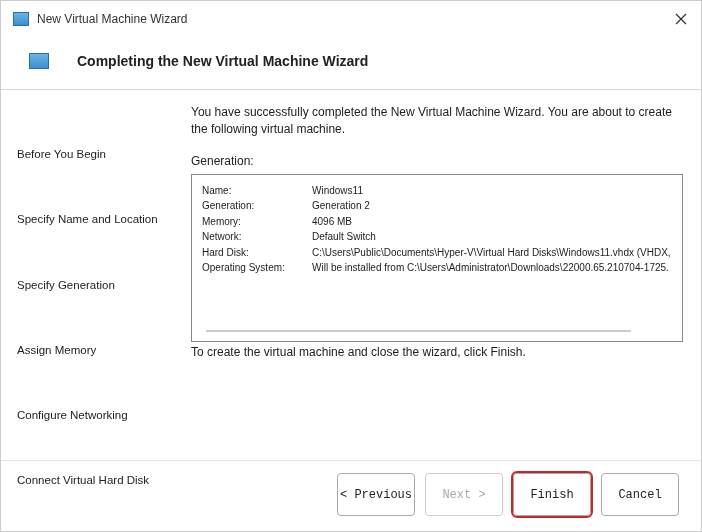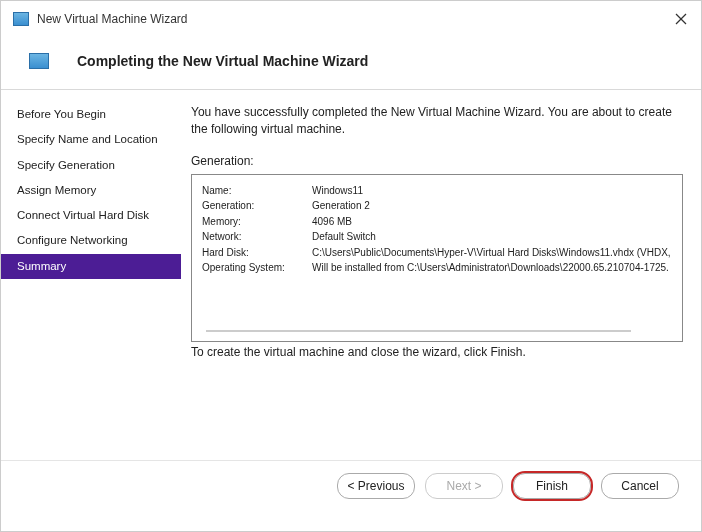--- a/index.html
+++ b/index.html
@@ -58,20 +58,21 @@
     .sidebar {
       width: 180px;
       padding: 12px 0 0 0;
     }
     .side-item {
       padding: 4px 8px 4px 16px;
       font-size: 11.5px;
       color: #222;
       cursor: pointer;
       line-height: 1.5;
+      margin-top: 40px;
     }
     .side-item.indent { padding-left: 32px; }
     .side-item.active {
       background: #4c1d95;
       color: #fff;
     }
     .content {
       flex: 1;
       padding: 14px 18px 10px 10px;
       font-size: 12px;
@@ -109,28 +110,29 @@
     .outro { margin-top: 3px; font-size: 12px; }
     .footer {
       display: flex;
       justify-content: flex-end;
       gap: 10px;
       padding: 12px 22px;
       border-top: 1px solid #e5e5e5;
     }
     .btn {
       min-width: 78px;
-      height: 26px;
+      height: 43px;
       background: #fff;
       border: 1px solid #aaa;
-      border-radius: 12px;
+      border-radius: 4px;
       font-size: 12px;
       cursor: pointer;
       display: flex; align-items: center; justify-content: center;
       color: #222;
+      font-family: Liberation Mono, monospace;
     }
     .btn.disabled {
       color: #aaa;
       border-color: #ccc;
       cursor: default;
     }
     .btn.highlight {
       outline: 2px solid #c62828;
       outline-offset: 0px;
     }
@@ -155,22 +157,22 @@
 </div>
 
 <hr class="divider">
 
 <div class="body">
   <div class="sidebar" id="sidebar">
       <div class="side-item">Before You Begin</div>
       <div class="side-item">Specify Name and Location</div>
       <div class="side-item">Specify Generation</div>
       <div class="side-item">Assign Memory</div>
+      <div class="side-item">Configure Networking</div>
       <div class="side-item">Connect Virtual Hard Disk</div>
-      <div class="side-item">Configure Networking</div>
       <div class="side-item active">Summary</div>
     </div>
   <div class="content">
     <div class="intro">You have successfully completed the New Virtual Machine Wizard. You are about to create the following virtual machine.</div>
     <div class="desc-label">Generation:</div>
     <div class="desc-box">
       <div id="desc-rows">
           <div class="desc-row">
             <div class="desc-key">Name:</div>
             <div class="desc-val">Windows11</div>

